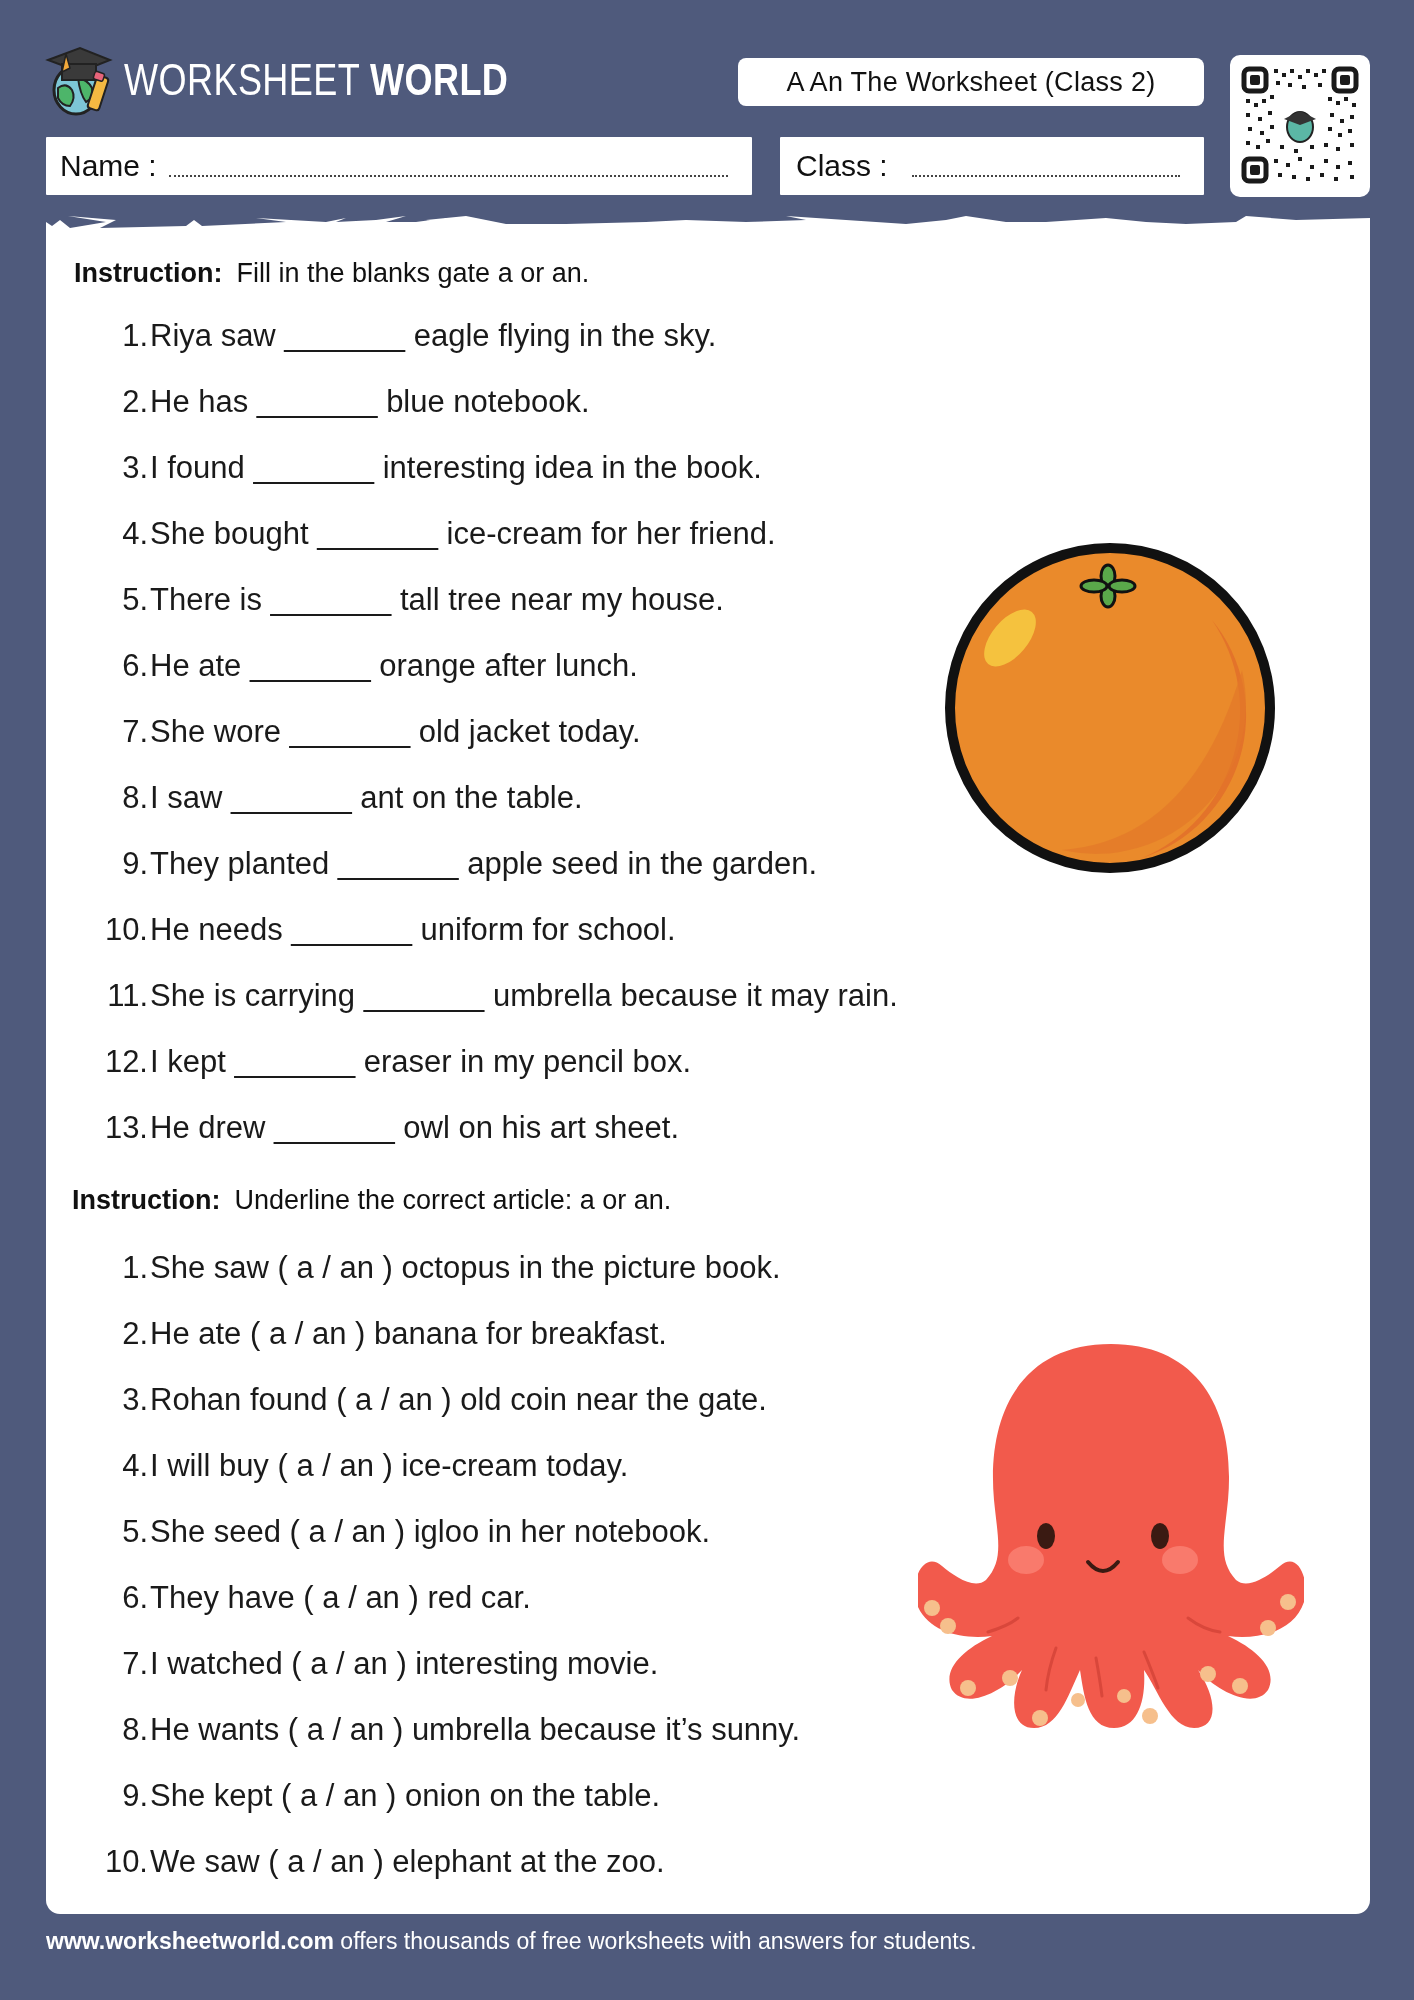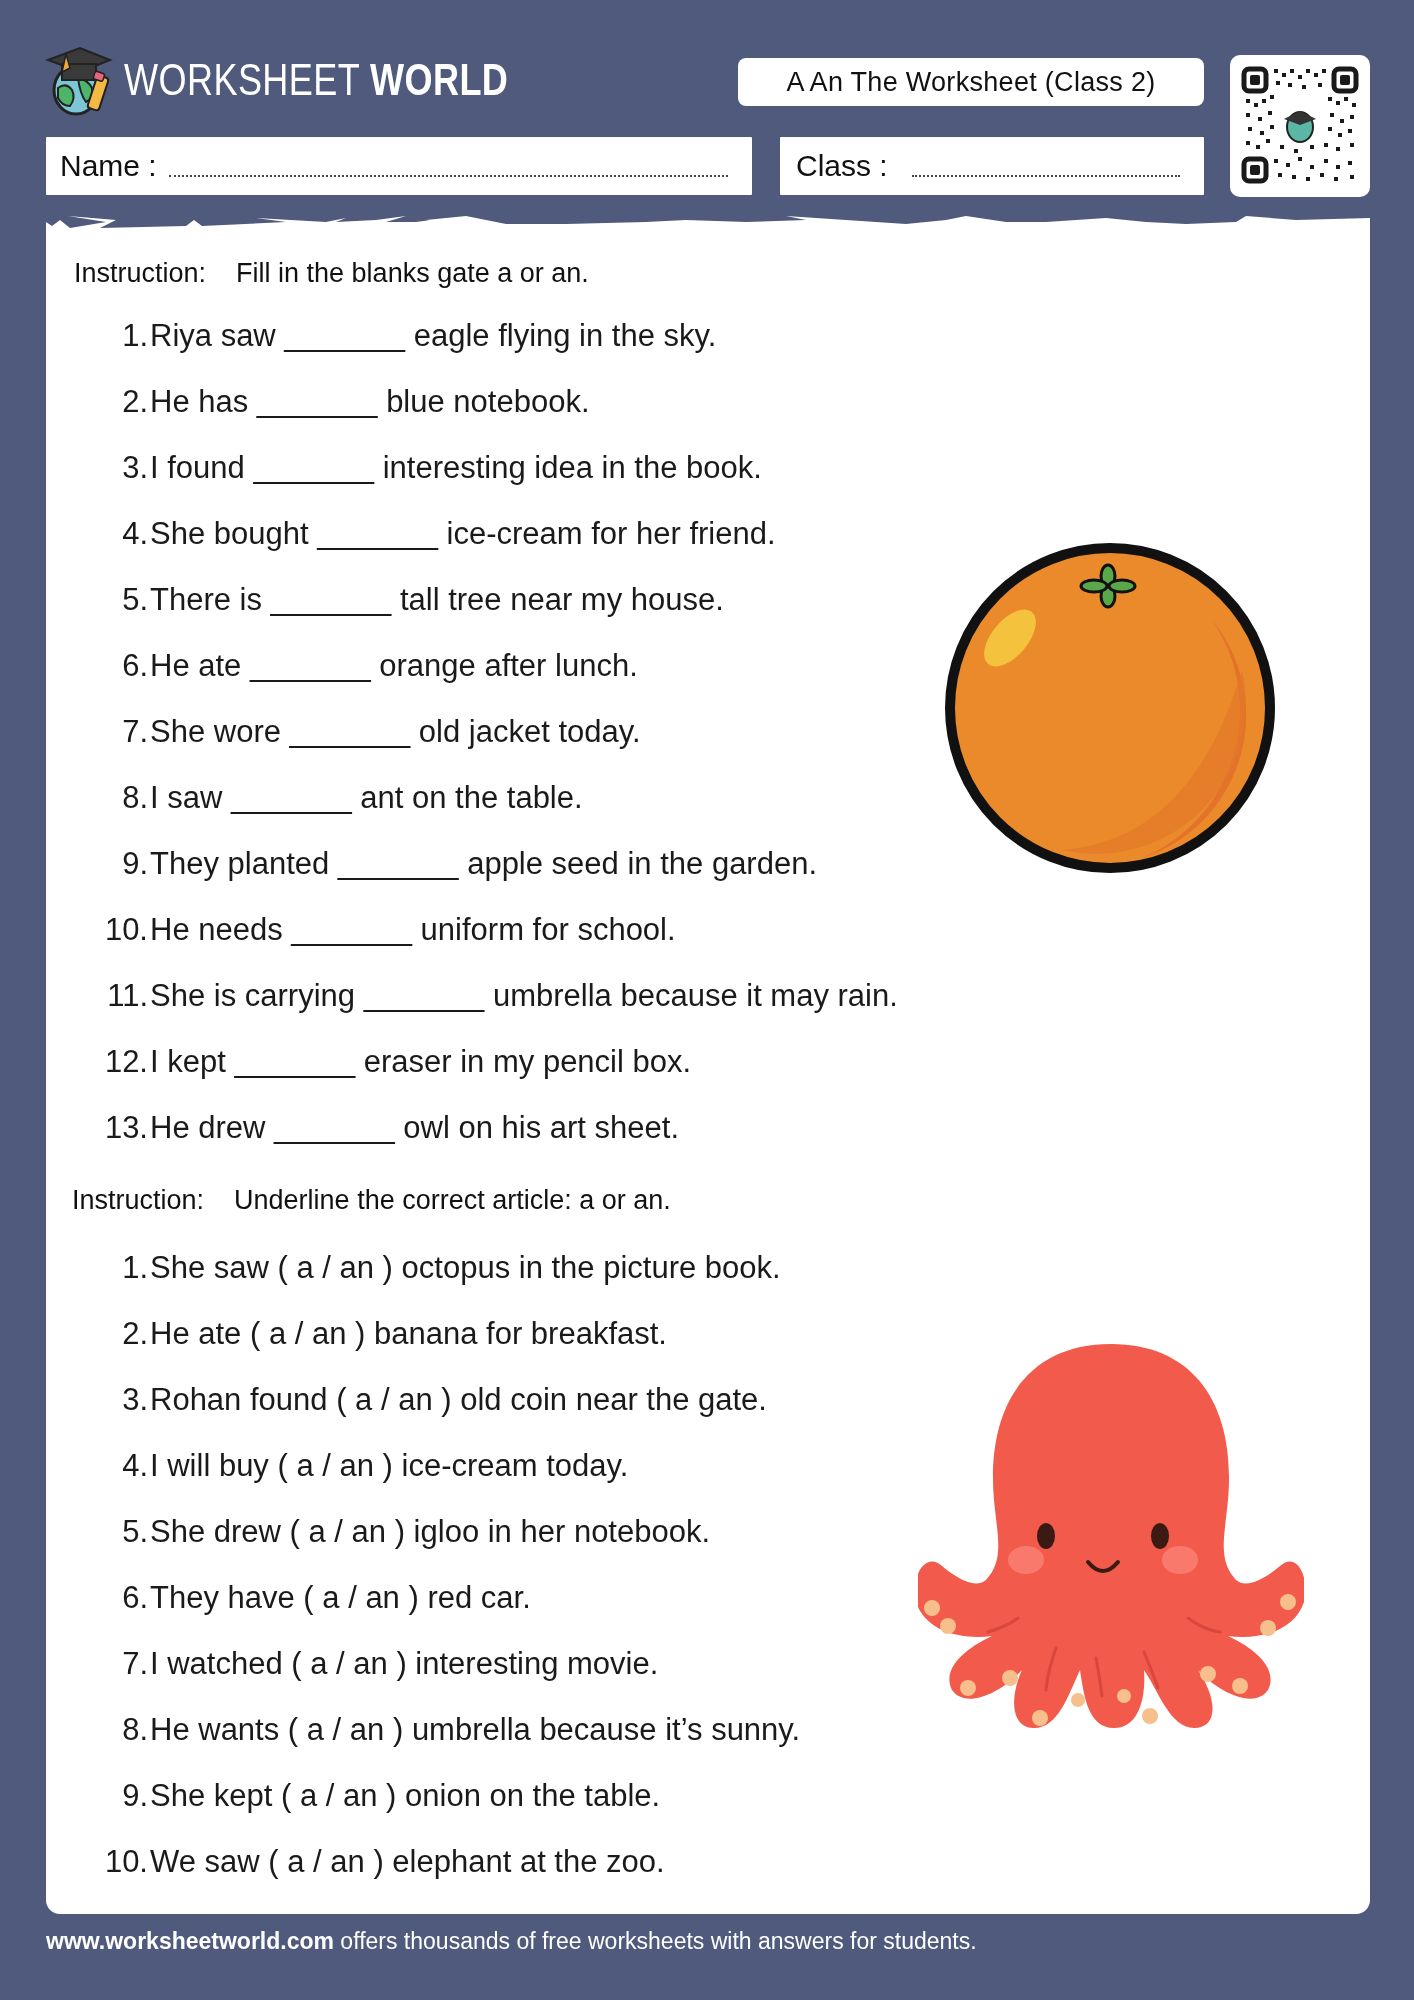--- a/index.html
+++ b/index.html
@@ -53,21 +53,21 @@
     position: absolute; left: 46px; top: 228px; width: 1324px; height: 1686px;
     background: #ffffff; border-radius: 0 0 14px 14px;
   }
   .torn {
     position: absolute; left: 46px; top: 212px; width: 1324px; height: 24px;
   }
 
   .instruction {
     position: absolute; left: 74px; font-size: 27px; color: #111;
   }
-  .instruction b { font-weight: 400; margin-right: 30px; }
+  .instruction b { font-weight: 700; margin-right: 14px; }
 
   .qlist { position: absolute; left: 0; width: 100%; }
   .q {
     position: absolute; left: 0; height: 40px;
     font-family: "Liberation Sans Narrow", "Liberation Sans", sans-serif;
     font-size: 31px; color: #1a1a1a; white-space: nowrap;
     display: flex; align-items: baseline;
   }
   .q .num { display: inline-block; width: 150px; text-align: right; padding-right: 2px; }
   .q .txt { display: inline-block; }
@@ -276,21 +276,21 @@
   <div class="q" style="top:1382px;">
       <span class="num">3.</span>
       <span class="txt">Rohan found ( a / an ) old coin near the gate.</span>
     </div>
   <div class="q" style="top:1448px;">
       <span class="num">4.</span>
       <span class="txt">I will buy ( a / an ) ice-cream today.</span>
     </div>
   <div class="q" style="top:1514px;">
       <span class="num">5.</span>
-      <span class="txt">She drew ( a / an ) igloo in her notebook.</span>
+      <span class="txt">She seed ( a / an ) igloo in her notebook.</span>
     </div>
   <div class="q" style="top:1580px;">
       <span class="num">6.</span>
       <span class="txt">They have ( a / an ) red car.</span>
     </div>
   <div class="q" style="top:1646px;">
       <span class="num">7.</span>
       <span class="txt">I watched ( a / an ) interesting movie.</span>
     </div>
   <div class="q" style="top:1712px;">

